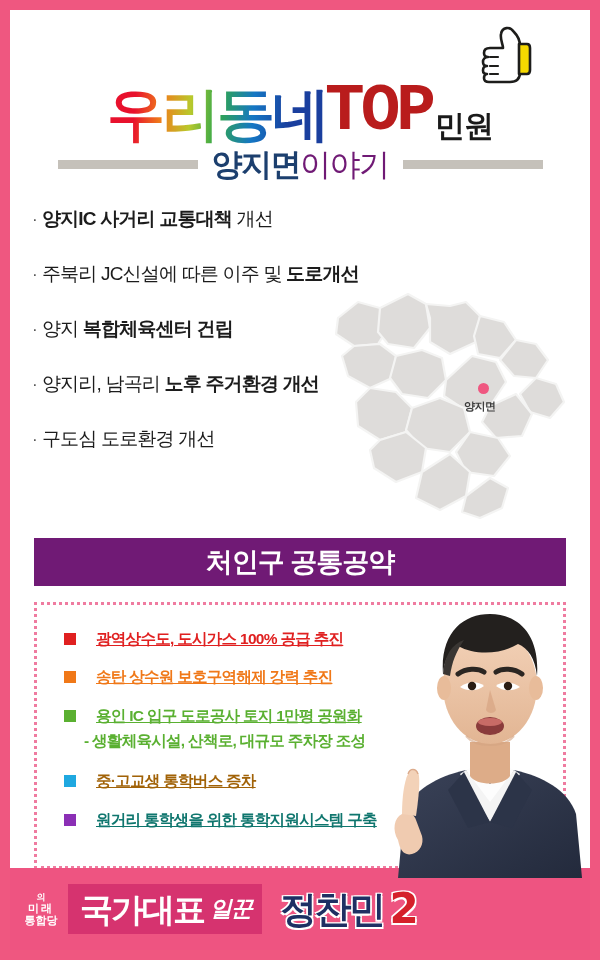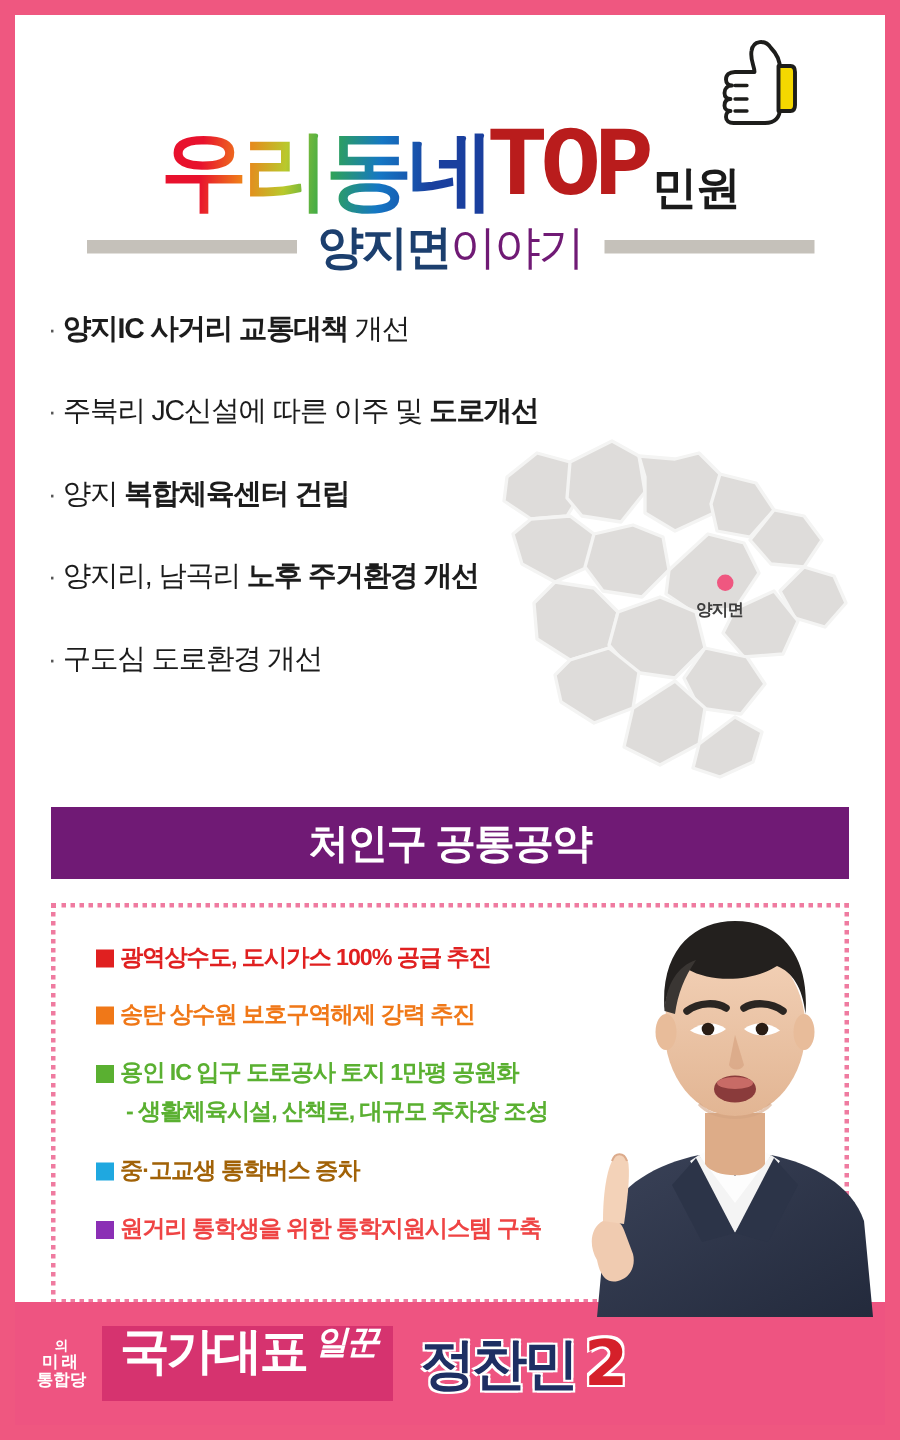--- a/index.html
+++ b/index.html
@@ -168,27 +168,28 @@
     left: 24px; right: 24px;
     top: 592px;
     height: 267px;
     border: 3px dotted #ef7ba0;
     padding: 24px 0 0 27px;
     z-index: 3;
   }
   .pledge {
     display: flex;
     align-items: flex-start;
-    gap: 4px;
+    gap: 20px;
     margin-bottom: 19px;
     font-size: 15.5px;
     font-weight: 700;
     letter-spacing: -0.7px;
     white-space: nowrap;
     line-height: 1.25;
+    text-decoration: underline;
   }
   .pledge .sq {
     display: inline-block;
     width: 12px; height: 12px;
     flex: 0 0 12px;
     margin-top: 4px;
   }
   .pledge-sub {
     font-size: 15.5px;
     font-weight: 700;
@@ -228,21 +229,21 @@
     font-weight: 700;
   }
   .party-logo .pl-1 { font-size: 9px; }
   .party-logo .pl-2 { font-size: 11px; letter-spacing: 2px; }
   .party-logo .pl-3 { font-size: 11px; letter-spacing: 0px; }
   .gukga-block {
     margin-left: 4px;
     background: #d6336f;
     height: 50px;
     display: flex;
-    align-items: flex-start;
+    align-items: center;
     padding: 0 10px 0 12px;
     gap: 6px;
   }
   .gukga {
     color: #fff;
     font-size: 33px;
     font-weight: 900;
     letter-spacing: -2px;
     line-height: 1;
   }
@@ -378,21 +379,21 @@
     </div>
     <div class="pledge-sub" style="color:#5ab031; margin-top:0">
       <span>- 생활체육시설, 산책로, 대규모 주차장 조성</span>
     </div>
 
     <div class="pledge" style="color:#a16207">
       <span class="sq" style="background:#1fa8e0"></span>
       <span>중·고교생 통학버스 증차</span>
     </div>
 
-    <div class="pledge" style="color:#ef4444">
+    <div class="pledge" style="color:#0f766e">
       <span class="sq" style="background:#8b2fb5"></span>
       <span>원거리 통학생을 위한 통학지원시스템 구축</span>
     </div>
   </div>
 
   <div class="photo">
     <svg viewBox="0 0 196 300" xmlns="http://www.w3.org/2000/svg">
       <defs>
         <linearGradient id="suitG" x1="0" y1="0" x2="1" y2="1">
           <stop offset="0%" stop-color="#3a4258"></stop>

